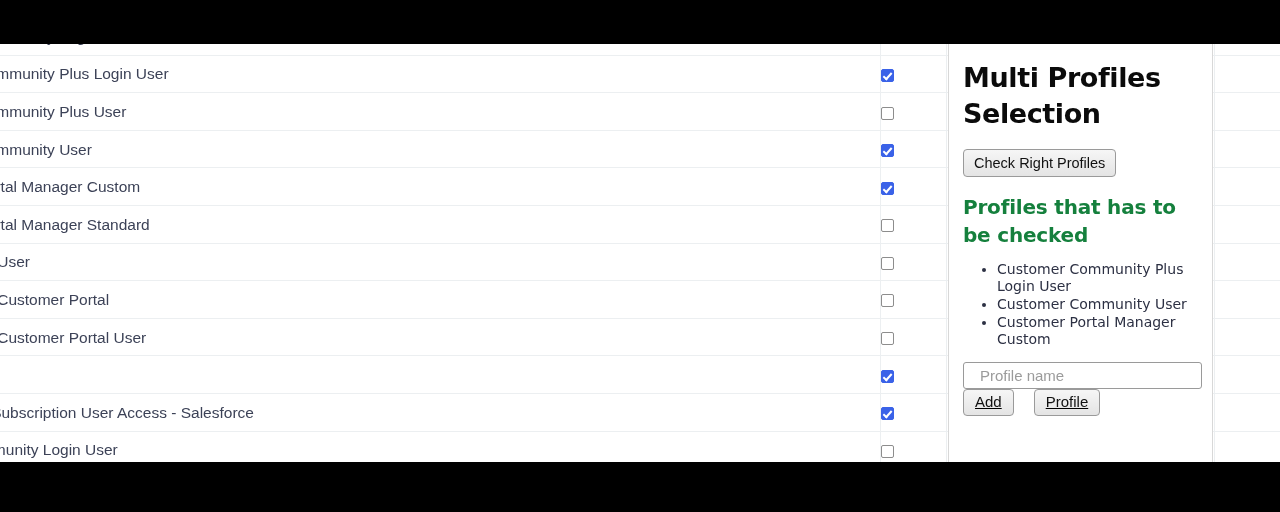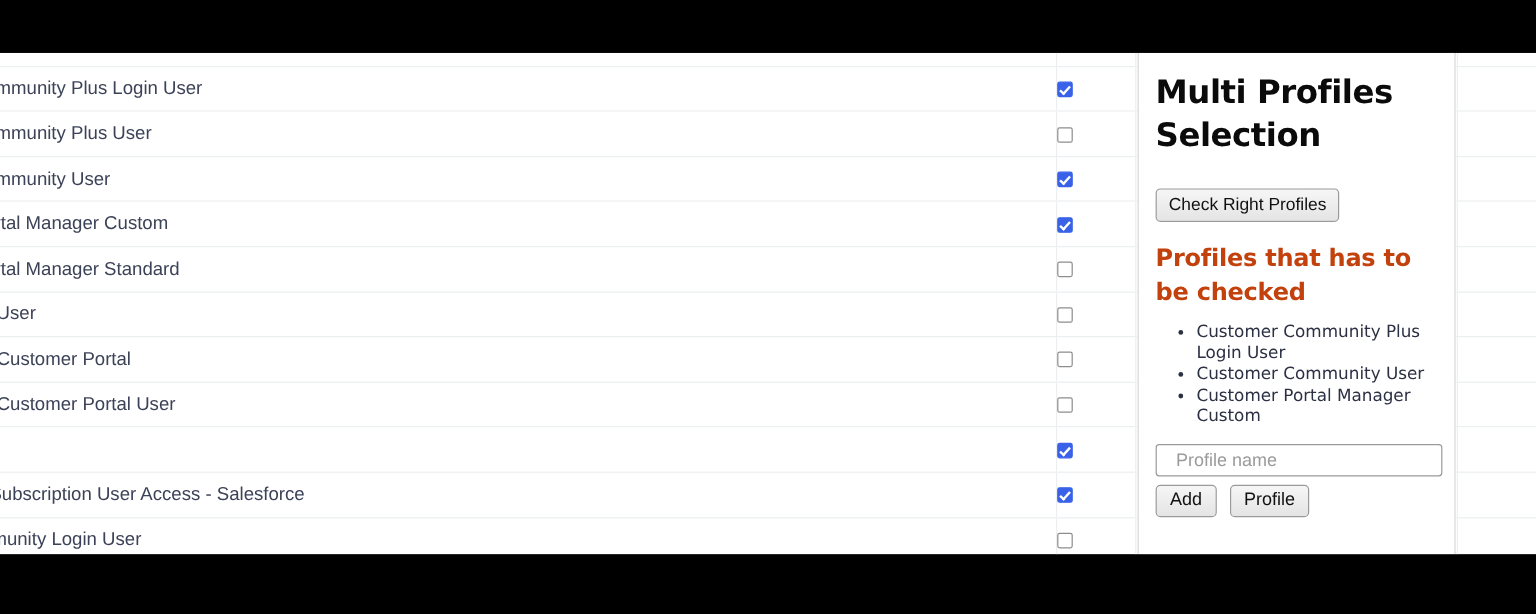--- a/index.html
+++ b/index.html
@@ -155,33 +155,33 @@
     font-size: 13.5px;
     color: #111111;
     background: linear-gradient(#f6f6f6, #e4e4e4);
     border: 1px solid #9a9a9a;
     border-radius: 4px;
     padding: 3px 9px;
     cursor: pointer;
     line-height: 1.25;
   }
   #check-right-profiles-button {
-    margin-top: 26px;
+    margin-top: 18px;
     font-size: 14.5px;
     padding: 4px 10px;
   }
 
   .panel-subtitle {
     margin: 17px 0 0 0;
     font-family: "DejaVu Sans", sans-serif;
     font-weight: bold;
     font-size: 20px;
     line-height: 1.36;
     letter-spacing: -0.2px;
-    color: #c2410c;
+    color: #15803d;
   }
 
   #profiles-to-check-list {
     margin: 12px 0 0 0;
     padding-left: 34px;
     list-style-type: disc;
   }
   #profiles-to-check-list li {
     font-family: "DejaVu Sans", sans-serif;
     font-size: 14px;
@@ -200,23 +200,23 @@
     color: #222222;
     padding: 4px 16px;
     border: 1px solid #9a9a9a;
     border-radius: 3px;
     background: #ffffff;
     outline: none;
   }
   #profile-name-input::placeholder { color: #9b9b9b; }
 
   #panel-actions {
-    margin-top: 7px;
     display: flex;
-    gap: 11px;
+    gap: 20px;
+    text-decoration: underline;
   }
   #panel-actions .btn { font-size: 15px; padding: 3px 11px; }
 </style>
 </head>
 <body>
 
 <div id="screen">
 
   <div id="viewport">
 

